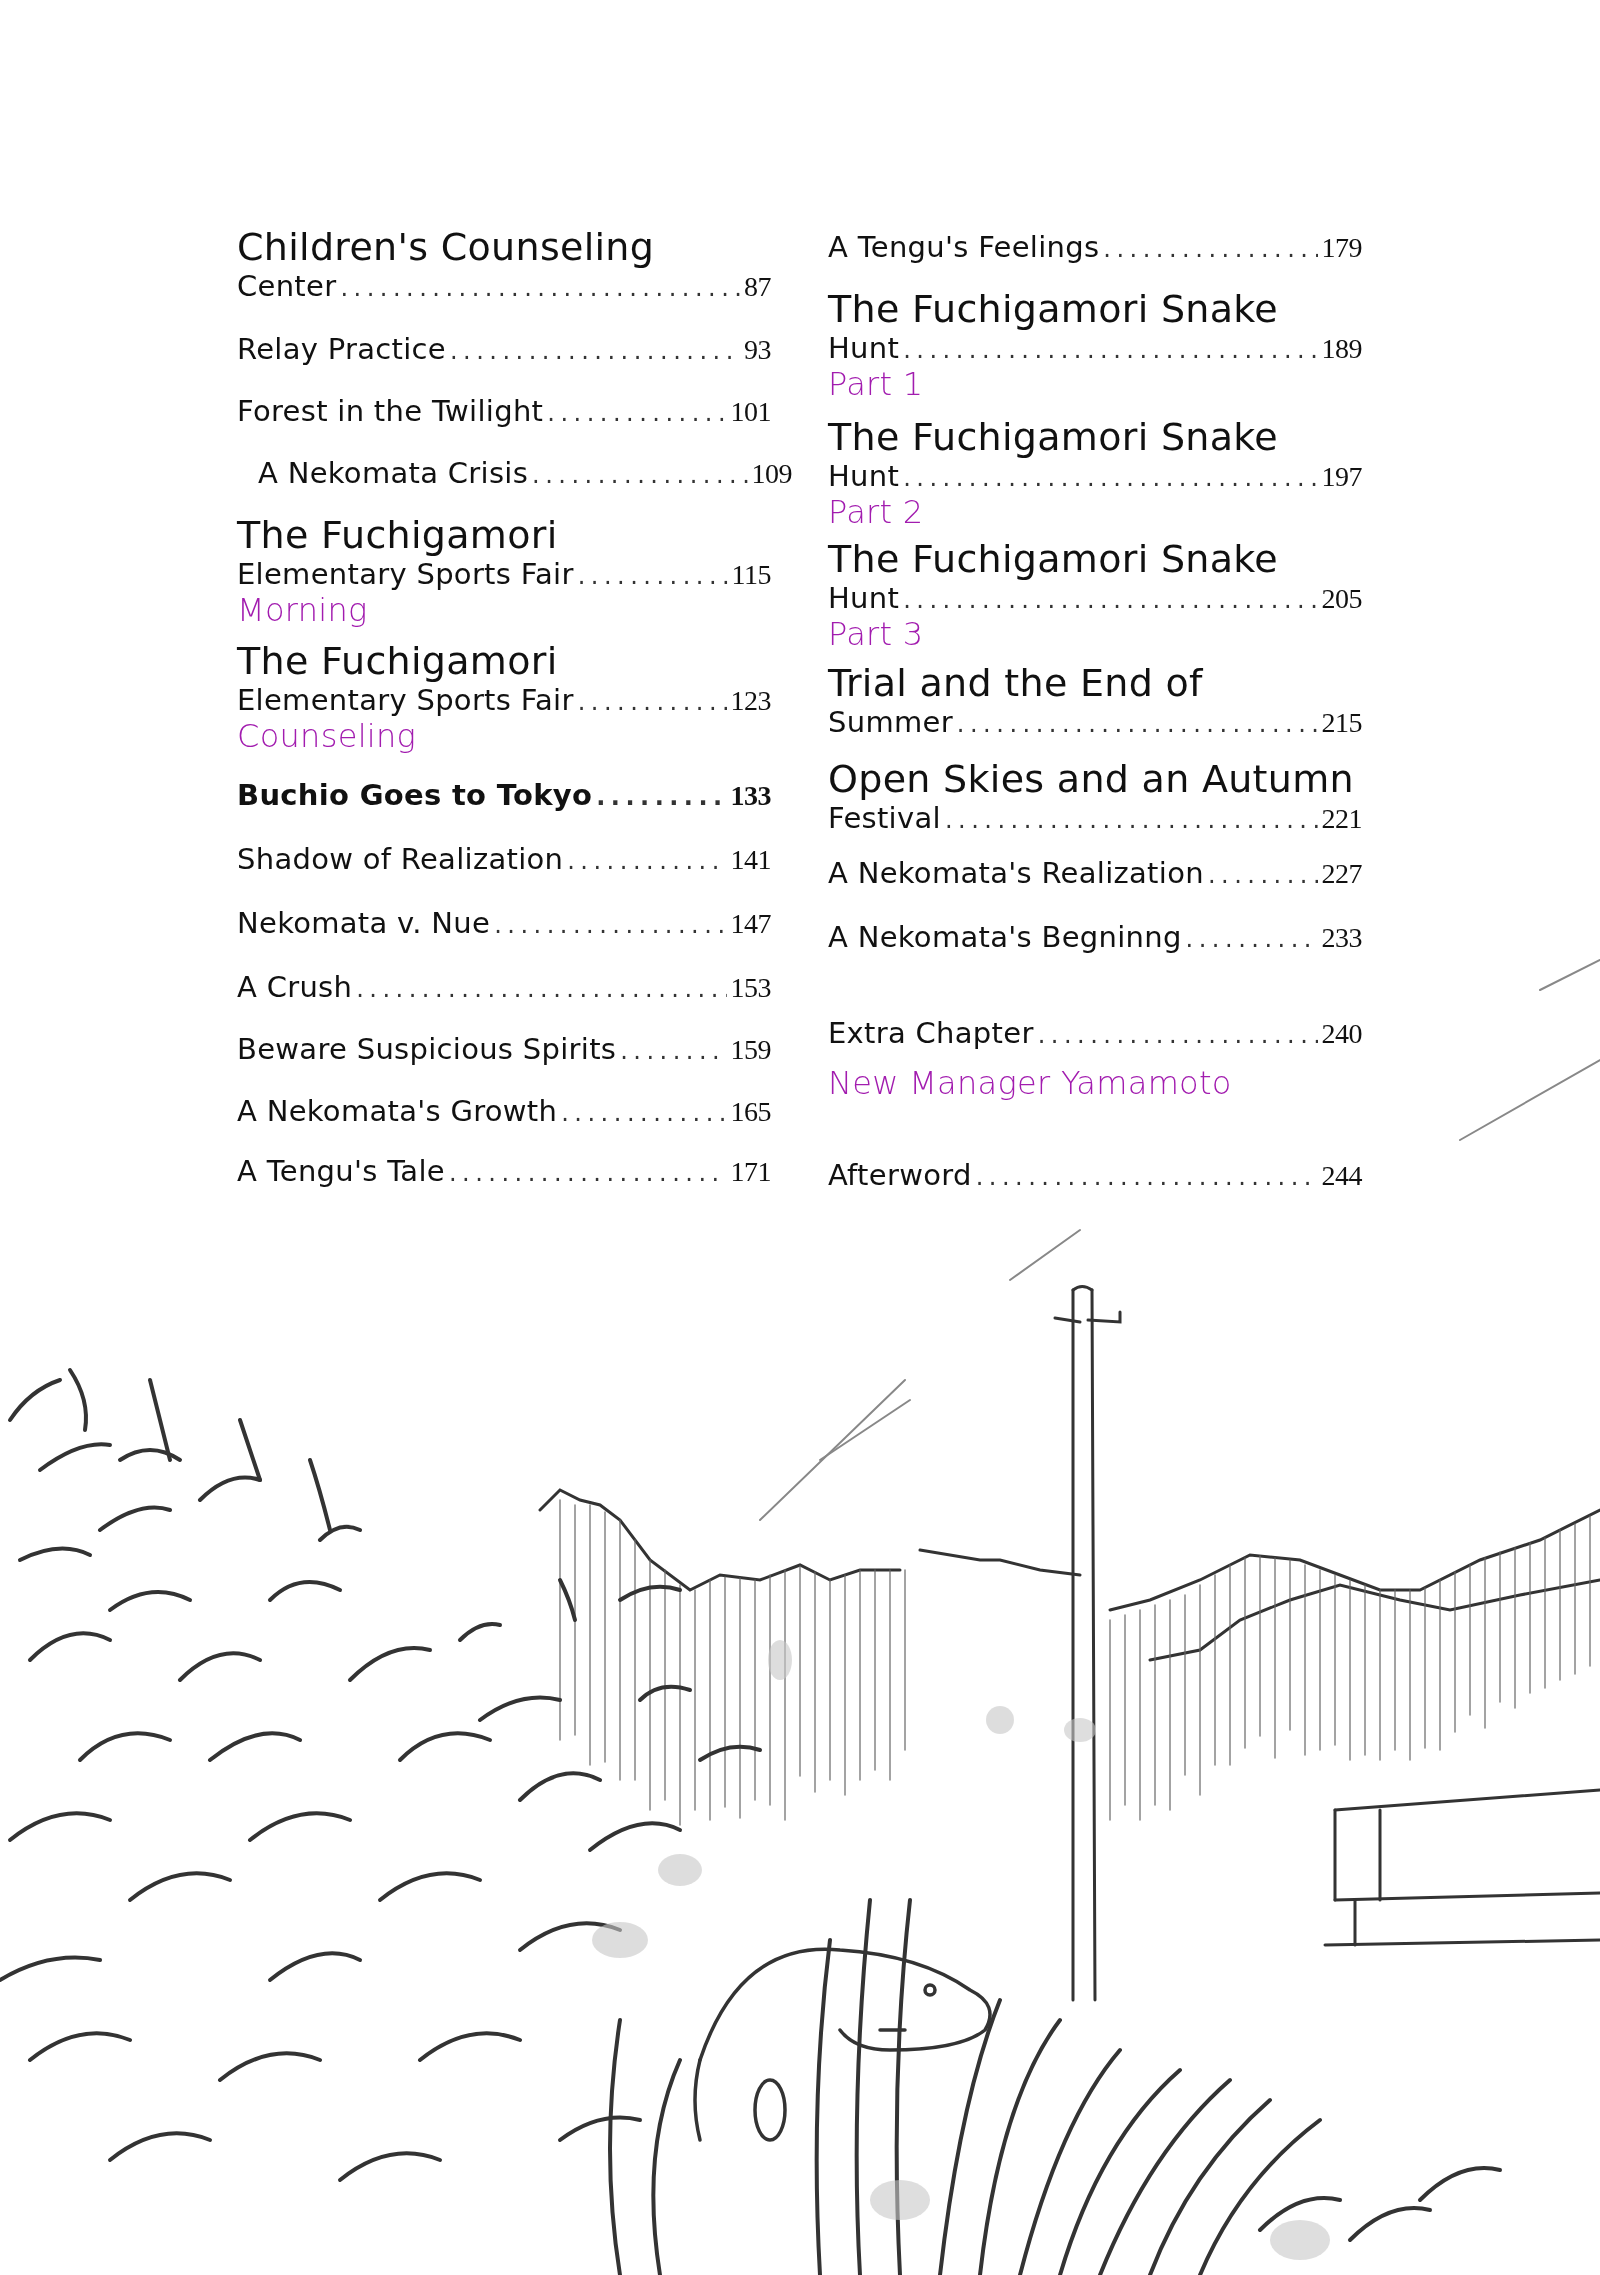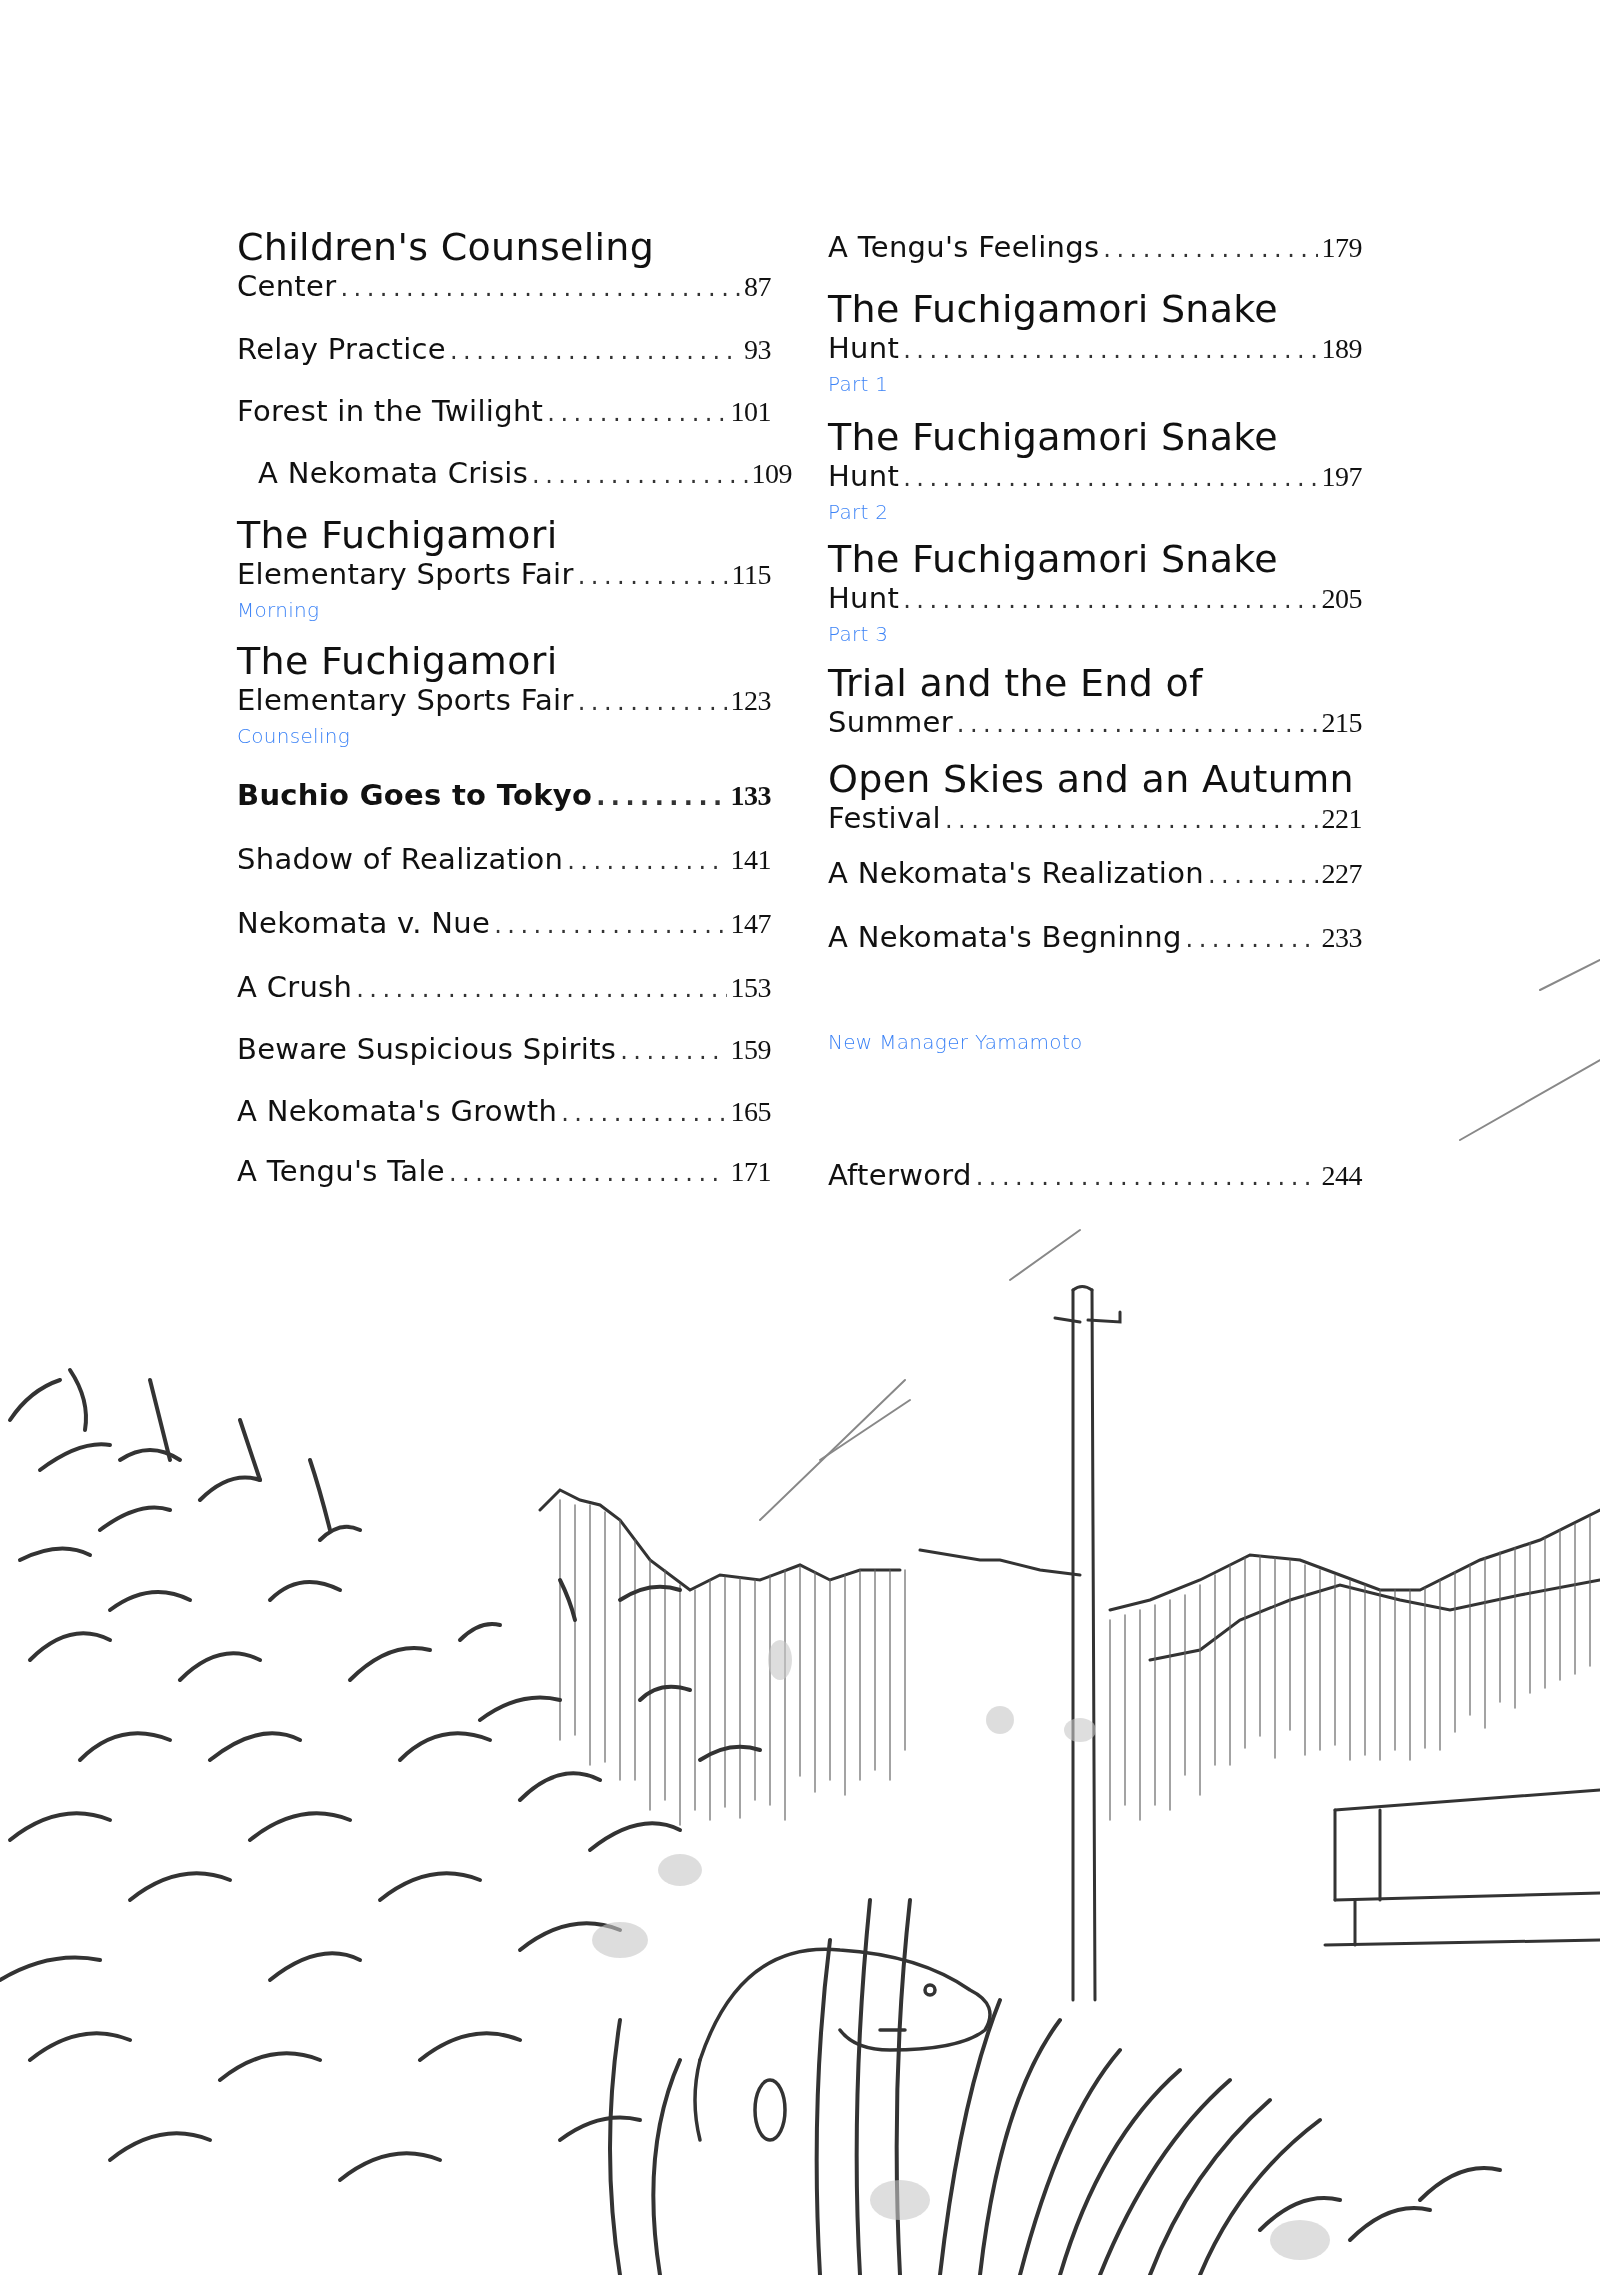--- a/index.html
+++ b/index.html
@@ -56,23 +56,23 @@
     .leader-line .dots::before {
       content: "................................................................................................";
     }
     .leader-line .page {
       flex: 0 0 auto;
       font-family: "Liberation Serif", "DejaVu Serif", serif;
       font-size: 28px;
       letter-spacing: -0.5px;
     }
     .subtitle {
-      font-size: 20px;
+      font-size: 32px;
       line-height: 28px;
-      color: #3b82f6;
+      color: #a21caf;
       font-weight: 300;
       letter-spacing: 0.3px;
     }
     #illustration {
       position: absolute;
       left: 0;
       top: 0;
       width: 1600px;
       height: 2275px;
       pointer-events: none;
@@ -284,20 +284,25 @@
     <div class="title-lines"></div>
     <div class="leader-line">
       <span class="last-text">A Nekomata's Begninng</span>
       <span class="dots"></span>
       <span class="page">233</span>
     </div>
 
   </div>
     <div class="entry" style="top: 786px;">
     <div class="title-lines"></div>
+    <div class="leader-line">
+      <span class="last-text">Extra Chapter</span>
+      <span class="dots"></span>
+      <span class="page">240</span>
+    </div>
     <div class="subtitle" style="margin-top: 14px;">New Manager Yamamoto</div>
   </div>
     <div class="entry" style="top: 928px;">
     <div class="title-lines"></div>
     <div class="leader-line">
       <span class="last-text">Afterword</span>
       <span class="dots"></span>
       <span class="page">244</span>
     </div>
 

